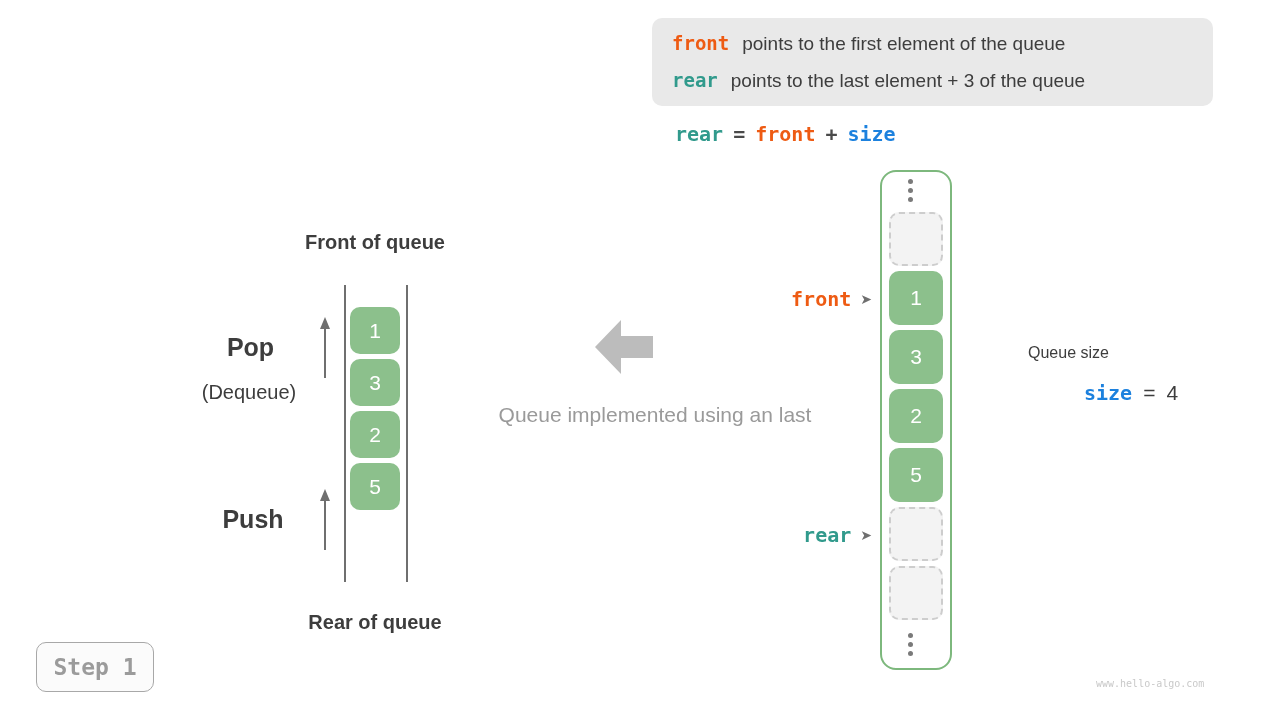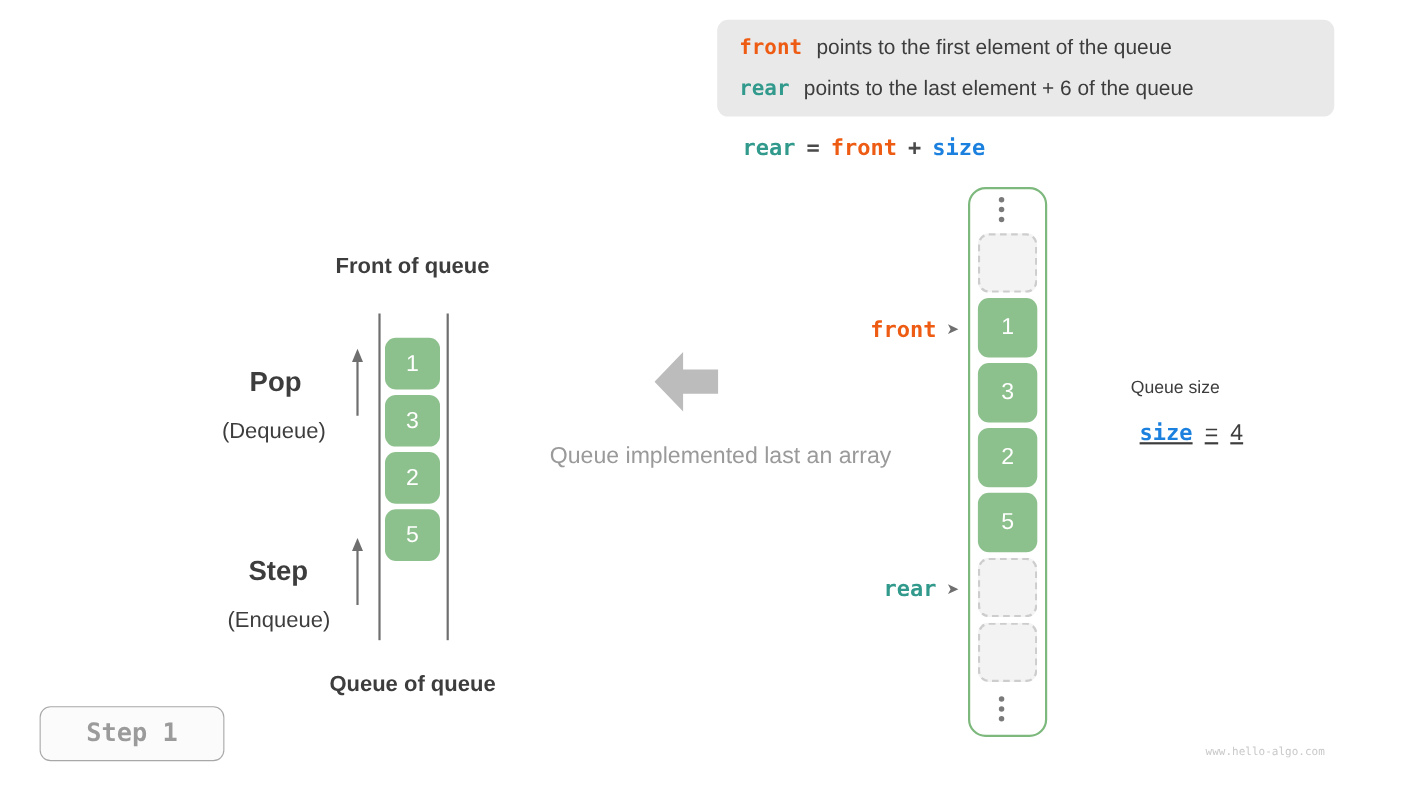--- a/index.html
+++ b/index.html
@@ -48,43 +48,43 @@
   .rcell.filled{background:var(--green);color:#fff;font-size:21px;}
   .rcell.dashed{background:var(--dashed-bg);border:2px dashed var(--dashed-border);}
   .dots{display:flex;flex-direction:column;align-items:center;gap:4px;}
   .dot{width:5px;height:5px;border-radius:50%;background:var(--dot);}
   .pointer-row{display:flex;align-items:center;justify-content:flex-end;gap:9px;width:172px;height:28px;}
   .pointer-row .code{font-size:20px;}
   .pointer-glyph{color:var(--pointer);font-size:14px;line-height:1;}
 
   
   .qsize-title{left:1028px;top:344px;font-size:16px;color:var(--dark);white-space:nowrap;}
-  .qsize-line{left:1036px;top:381px;font-size:21px;color:var(--dark);white-space:nowrap;text-decoration:underline;}
+  .qsize-line{left:1084px;top:381px;font-size:21px;color:var(--dark);white-space:nowrap;}
   .qsize-line .gap{margin:0 11px;}
 
   
-  .badge{left:36px;top:642px;width:168px;height:50px;background:var(--badge-bg);
+  .badge{left:36px;top:642px;width:118px;height:50px;background:var(--badge-bg);
          border:1.5px solid var(--badge-border);border-radius:10px;box-sizing:border-box;
          display:flex;align-items:center;justify-content:center;
          font-size:23px;color:var(--badge-text);}
 
   .watermark{left:1096px;top:678px;font-family:"DejaVu Sans Mono",monospace;
              font-size:10px;color:var(--watermark);}
 </style>
 </head>
 <body>
 
 <div class="canvas">
 
   <div class="abs info-box">
     <div class="info-line">
       <span class="code mono c-orange">front</span><span>points to the first element of the queue</span>
     </div>
     <div class="info-line">
-      <span class="code mono c-teal">rear</span><span>points to the last element + 6 of the queue</span>
+      <span class="code mono c-teal">rear</span><span>points to the last element + 3 of the queue</span>
     </div>
   </div>
 
   <div class="abs h-label" style="left:280px;top:231px;width:190px;">Front of queue</div>
 
   <div class="abs formula mono">
     <span class="c-teal">rear</span><span class="op">=</span><span class="c-orange">front</span><span class="op">+</span><span class="c-blue">size</span>
   </div>
 
   <div class="abs vline" style="left:344px;top:285px;height:297px;"></div>
@@ -103,33 +103,32 @@
       <span>5</span>
     </div>
 
   <div class="abs op-label" style="left:188px;top:333px;width:125px;">Pop</div>
   <div class="abs op-sub" style="left:163px;top:369px;width:172px;">(Dequeue)</div>
   <svg class="abs" style="left:318px;top:316px;" width="14" height="64">
     <line x1="7" y1="62" x2="7" y2="10" stroke="var(--pointer)" stroke-width="2"></line>
     <polygon points="7,1 2,13 12,13" fill="var(--pointer)"></polygon>
   </svg>
 
-  <div class="abs op-label" style="left:188px;top:505px;width:130px;">Step</div>
-  <div class="abs op-sub" style="left:166px;top:541px;width:175px;">(Enqueue)</div>
+  <div class="abs op-label" style="left:188px;top:505px;width:130px;">Push</div>
   <svg class="abs" style="left:318px;top:488px;" width="14" height="64">
     <line x1="7" y1="62" x2="7" y2="10" stroke="var(--pointer)" stroke-width="2"></line>
     <polygon points="7,1 2,13 12,13" fill="var(--pointer)"></polygon>
   </svg>
 
-  <div class="abs h-label" style="left:280px;top:611px;width:190px;">Queue of queue</div>
+  <div class="abs h-label" style="left:280px;top:611px;width:190px;">Rear of queue</div>
 
   <svg class="abs" style="left:595px;top:320px;" width="58" height="55">
     <polygon points="0,27 26,0 26,16 58,16 58,38 26,38 26,54" fill="var(--block-arrow)"></polygon>
   </svg>
-  <div class="abs caption">Queue implemented last an array</div>
+  <div class="abs caption">Queue implemented using an last</div>
 
   <div class="abs rcontainer"></div>
 
   <div class="abs dots" style="left:908px;top:179px;">
     <div class="dot"></div>
     <div class="dot"></div>
     <div class="dot"></div>
   </div>
 
   <div class="abs rcell dashed" style="top:212px;"></div>

